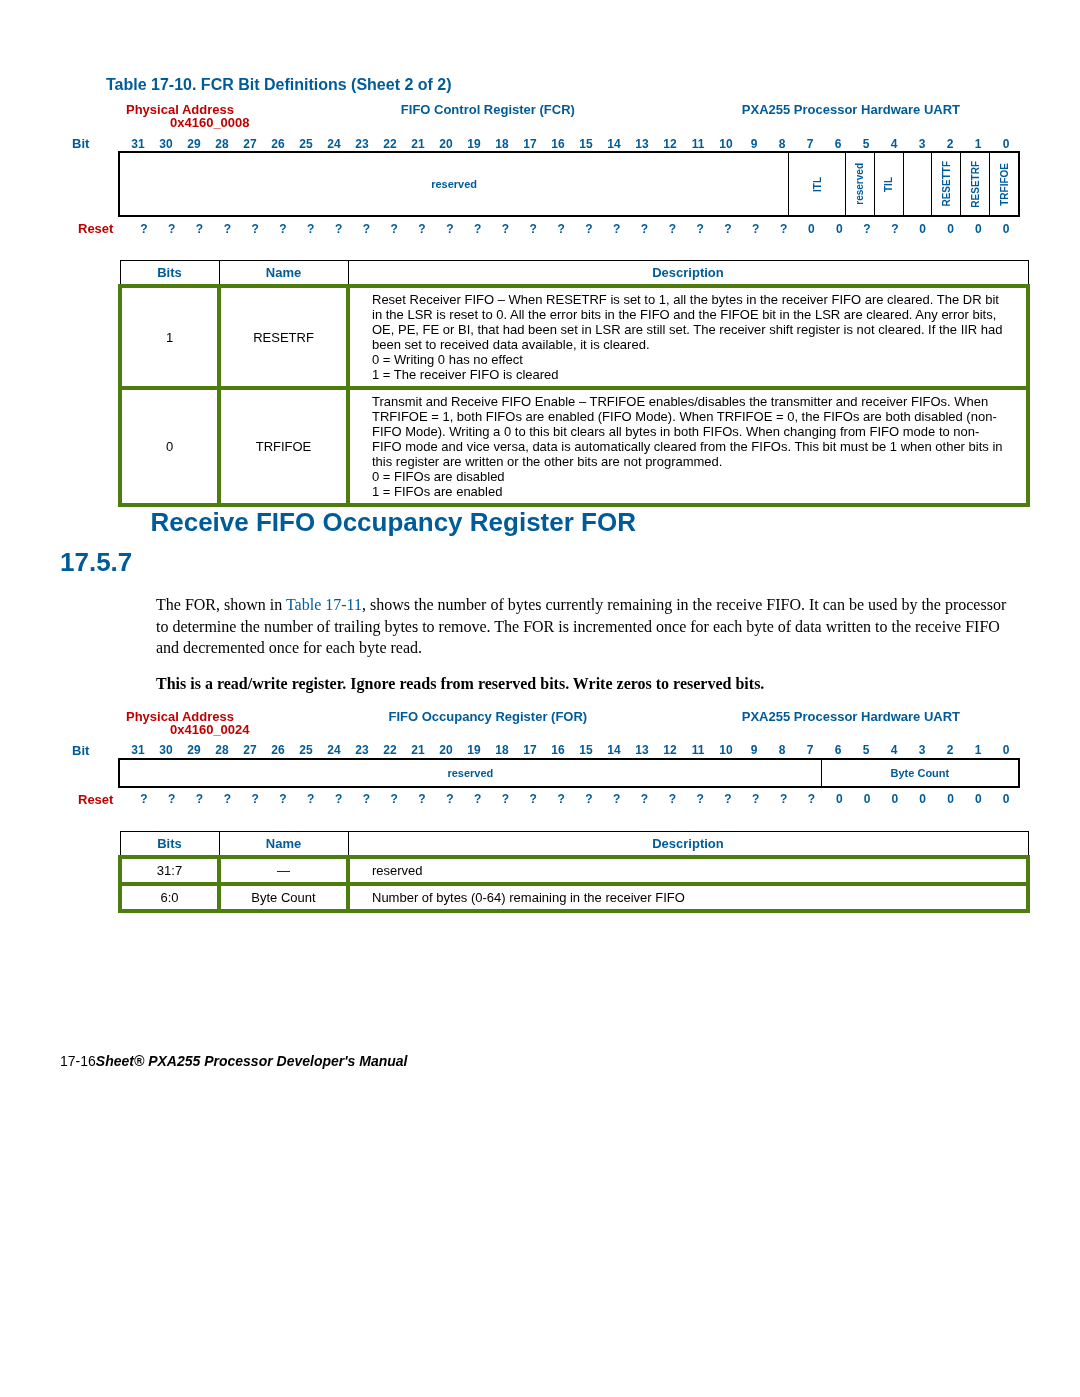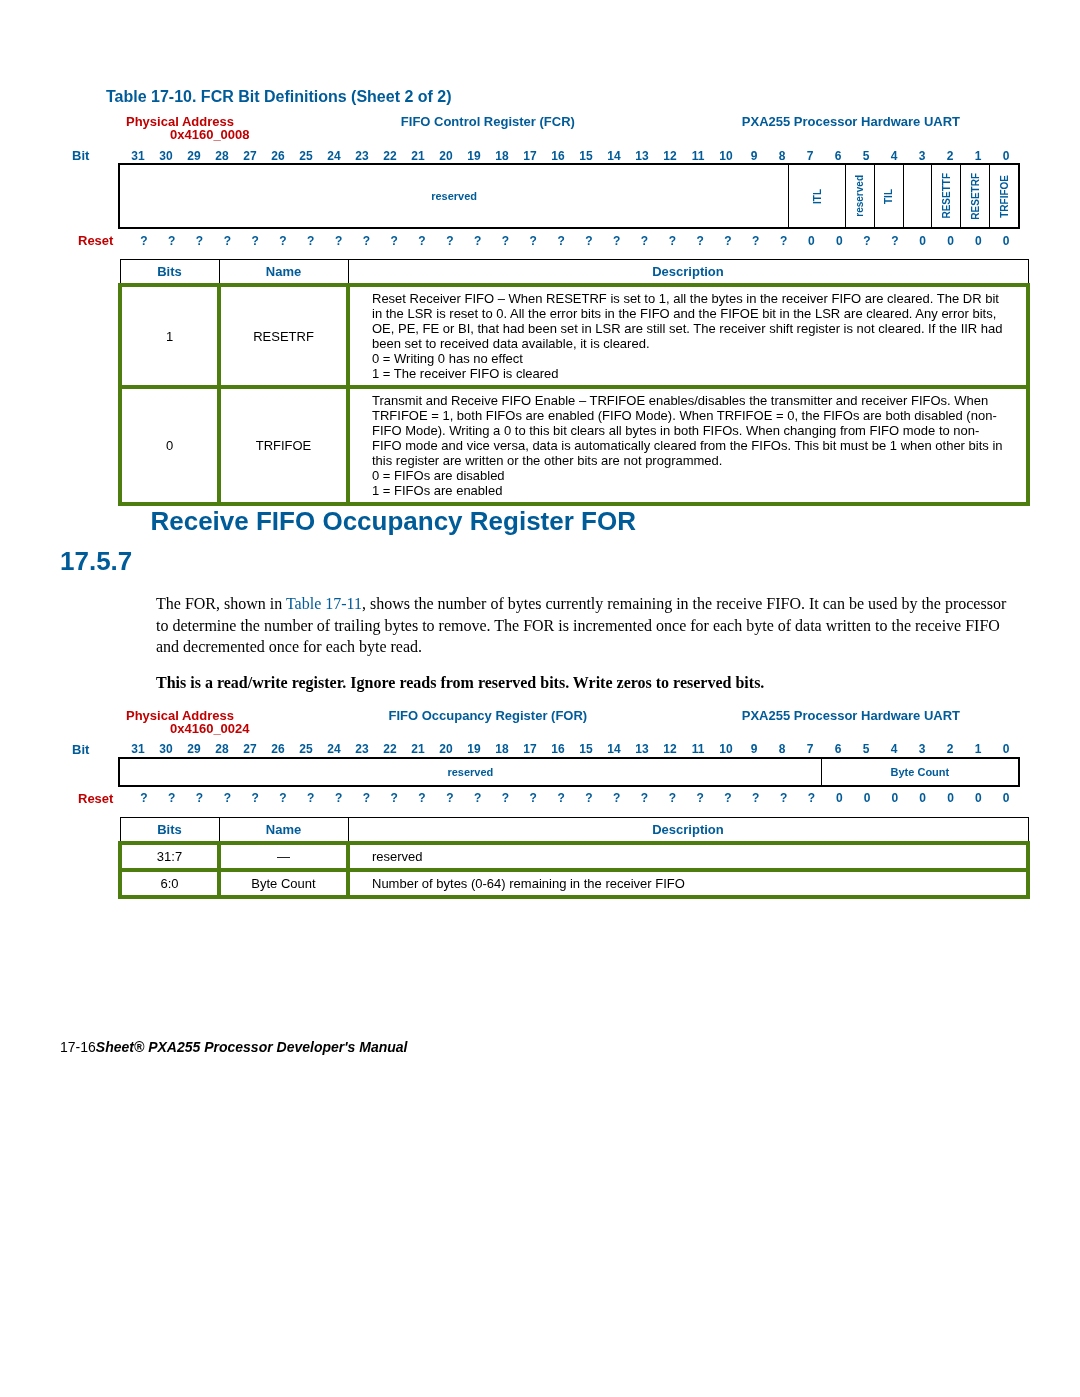--- a/index.html
+++ b/index.html
@@ -1,38 +1,38 @@
 <!DOCTYPE html>
 <html><head>
 <meta charset="utf-8">
 <style>
   body{margin:0;background:#fff;font-family:Arial,Helvetica,sans-serif;color:#000;width:1080px}
   .page{padding:70px 60px 40px 60px;position:relative}
   .header-row{display:flex;justify-content:space-between;align-items:flex-start;margin-bottom:50px}
   .hw-title{font-style:italic;font-weight:bold;font-size:18px}
   .logo{font-family:'Times New Roman',serif;font-size:48px;font-weight:500;letter-spacing:-1px;position:relative}
   .logo sub{font-size:12px;vertical-align:baseline}
-  .tbl-title{color:#005b99;font-weight:bold;font-size:16px;margin:18px 0 8px 46px}
+  .tbl-title{color:#005b99;font-weight:bold;font-size:16px;margin:6px 0 8px 46px}
   .reg-hdr{display:flex;justify-content:space-between;margin-left:66px;margin-right:60px;font-weight:bold;font-size:13px;margin-bottom:-2px}
   .reg-hdr .pa{color:#c00000}
   .reg-hdr .mid{color:#005b99}
   .reg-hdr .r{color:#005b99}
   .pa-addr{color:#c00000;font-weight:bold;font-size:13px;margin-left:110px;margin-bottom:6px}
   .bit-row{display:flex;align-items:center;margin-left:6px}
   .bit-label{color:#005b99;font-weight:bold;font-size:13px;width:52px;text-align:left;padding-left:6px}
   .bits-container{display:flex;flex:1}
   .bitcell{flex:1;text-align:center;font-size:12px;font-weight:bold;color:#005b99}
   .field-bar{display:flex;margin-left:58px;border:2px solid #000;height:62px}
   .field{border-left:1px solid #000;display:flex;align-items:center;justify-content:center;font-size:11px;font-weight:bold;color:#005b99;position:relative}
   .field:first-child{border-left:none}
   .vtxt{writing-mode:vertical-rl;transform:rotate(180deg);font-size:10px}
   .reset-row{display:flex;align-items:center;margin-left:6px;margin-top:4px}
   .reset-label{color:#c00000;font-weight:bold;font-size:13px;width:52px;padding-left:12px}
   .rcell{flex:1;text-align:center;font-size:12px;font-weight:bold;color:#005b99}
-  .def-table{border-collapse:collapse;margin-left:58px;margin-top:11px;width:912px;font-size:13px}
+  .def-table{border-collapse:collapse;margin-left:58px;margin-top:24px;width:912px;font-size:13px}
   .def-table th{border:1px solid #000;padding:4px;color:#005b99;font-weight:bold;font-size:13px;text-align:center}
   .def-table td{border:4px solid #4d7c0f;padding:4px 22px;font-size:13px;vertical-align:top}
   .def-table td.c{text-align:center;vertical-align:middle}
   .sec-num{color:#005b99;font-weight:bold;font-size:26px;margin-top:40px;display:inline-block;width:86px;margin-left:0px;vertical-align:top}
   .sec-title{color:#005b99;font-weight:bold;font-size:26px;display:inline-block}
   .body-text{font-family:'Times New Roman',serif;font-size:16px;margin:16px 0 16px 96px;line-height:1.35}
   .body-bold{font-family:'Times New Roman',serif;font-size:16px;font-weight:bold;margin:16px 0 16px 96px}
   .link{color:#005b99}
   .footer{display:flex;margin-top:140px;font-size:14px}
   .footer .r{font-style:italic;font-weight:bold}

